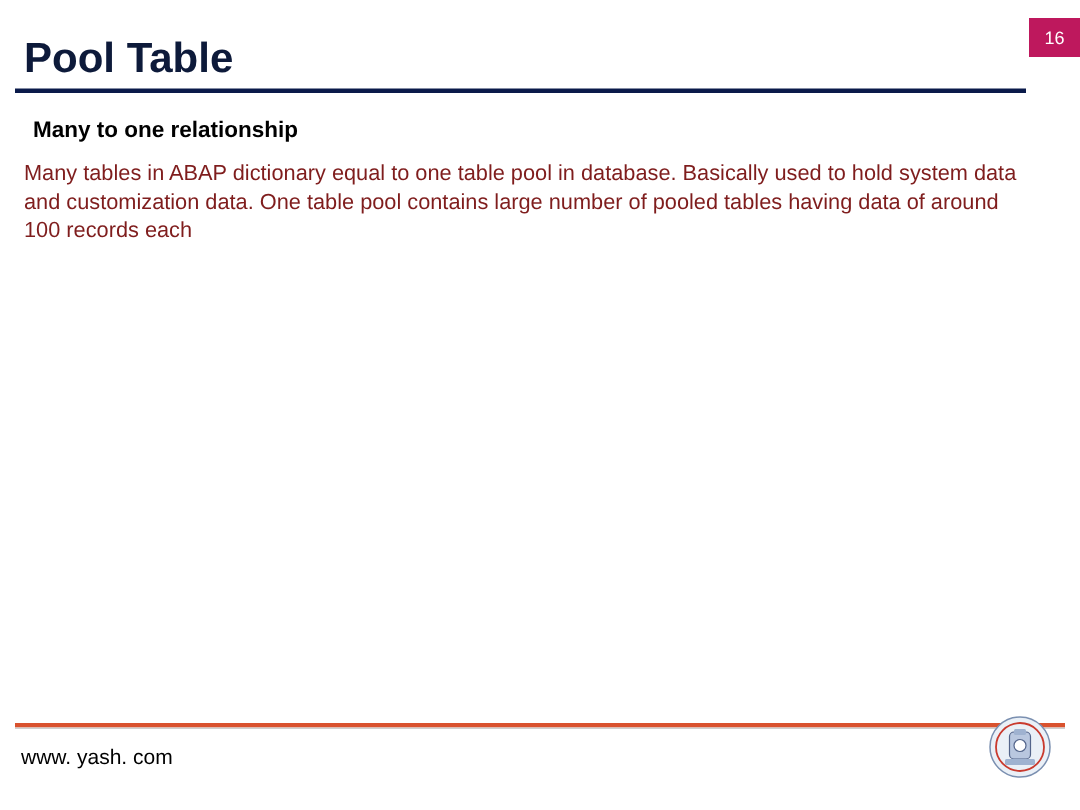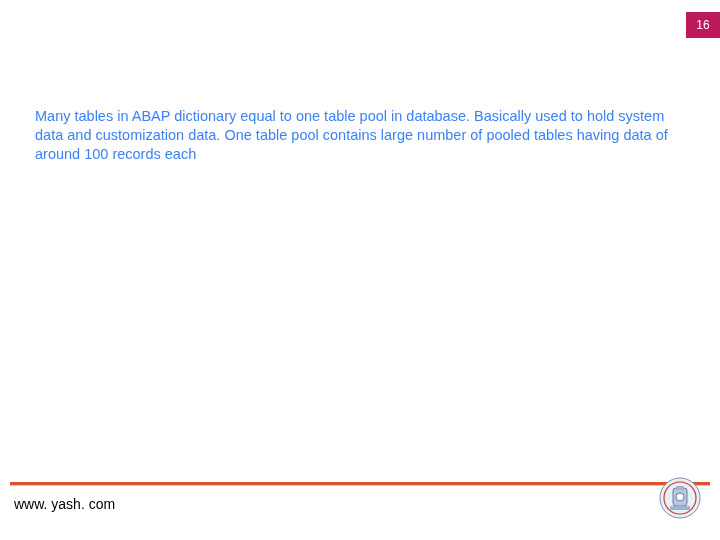--- a/index.html
+++ b/index.html
@@ -43,22 +43,21 @@
     font-weight: bold;
     color: #000;
   }
   .body-text {
     position: absolute;
     top: 107px;
     left: 16px;
     right: 28px;
     font-size: 14.5px;
     line-height: 1.3;
-    color: #3b82f6;
-    margin-left: 19px;
+    color: #7f1d1d;
   }
   .footer {
     position: absolute;
     bottom: 18px;
     left: 0;
     right: 0;
     height: 40px;
     padding-left: 28px;
   }
   .footer-line-orange {
@@ -95,25 +94,29 @@
     align-items: center;
     justify-content: center;
   }
   .logo svg { width: 44px; height: 44px; }
 </style>
 </head>
 <body>
 
 <div class="slide">
 
+  <div class="title-bar">
+    <span class="title-text">Pool Table</span>
+  </div>
 
   <div class="page-badge">
     <span>16</span>
   </div>
 
+  <div class="subtitle">Many to one relationship</div>
 
   <div class="body-text">Many tables in ABAP dictionary equal to one table pool in database. Basically used to hold system data and customization data. One table pool contains large number of pooled tables having data of around 100 records each</div>
 
   <div class="footer">
     <div class="footer-line-orange"></div>
     <div class="footer-line-gray"></div>
     <div class="footer-url">www. yash. com</div>
     <div class="logo">
       <svg viewBox="0 0 44 44">
         <circle cx="22" cy="22" r="20" fill="#eaf0f7" stroke="#7a8fb0" stroke-width="1"></circle>

